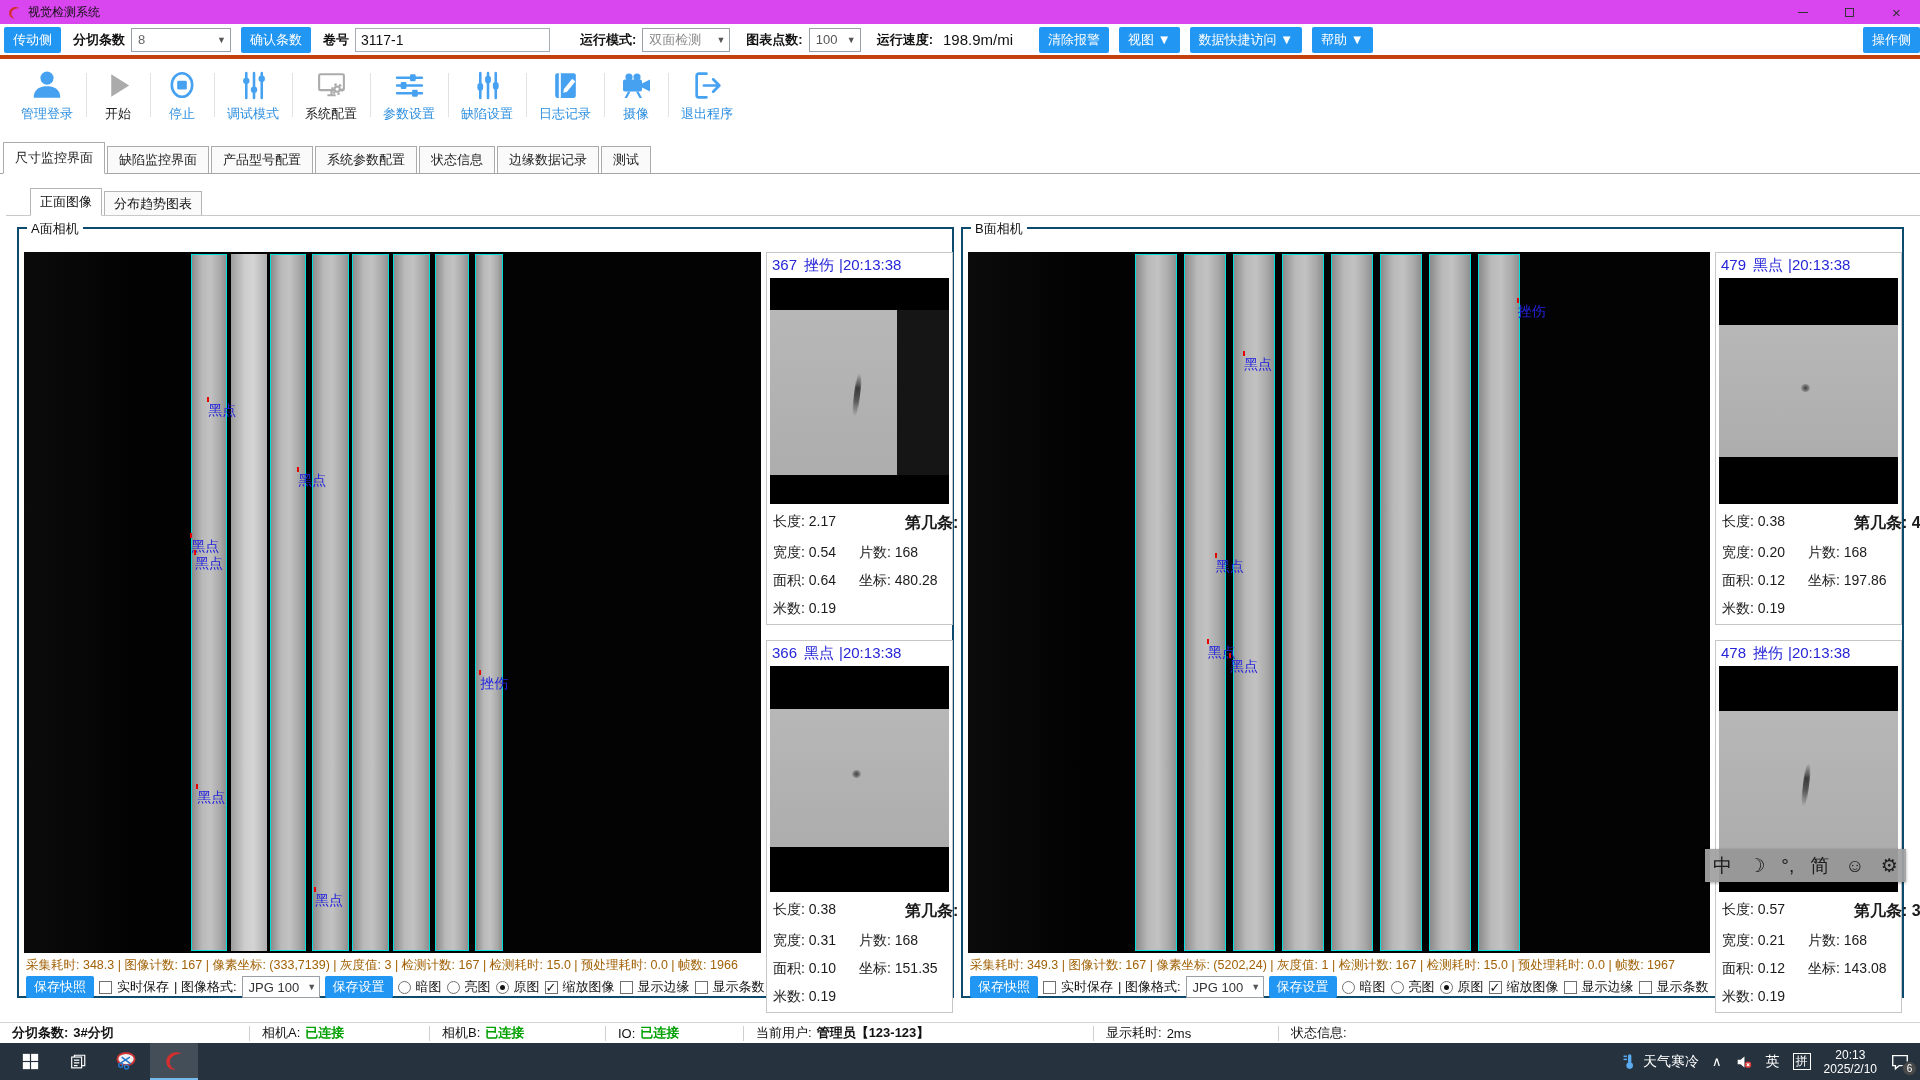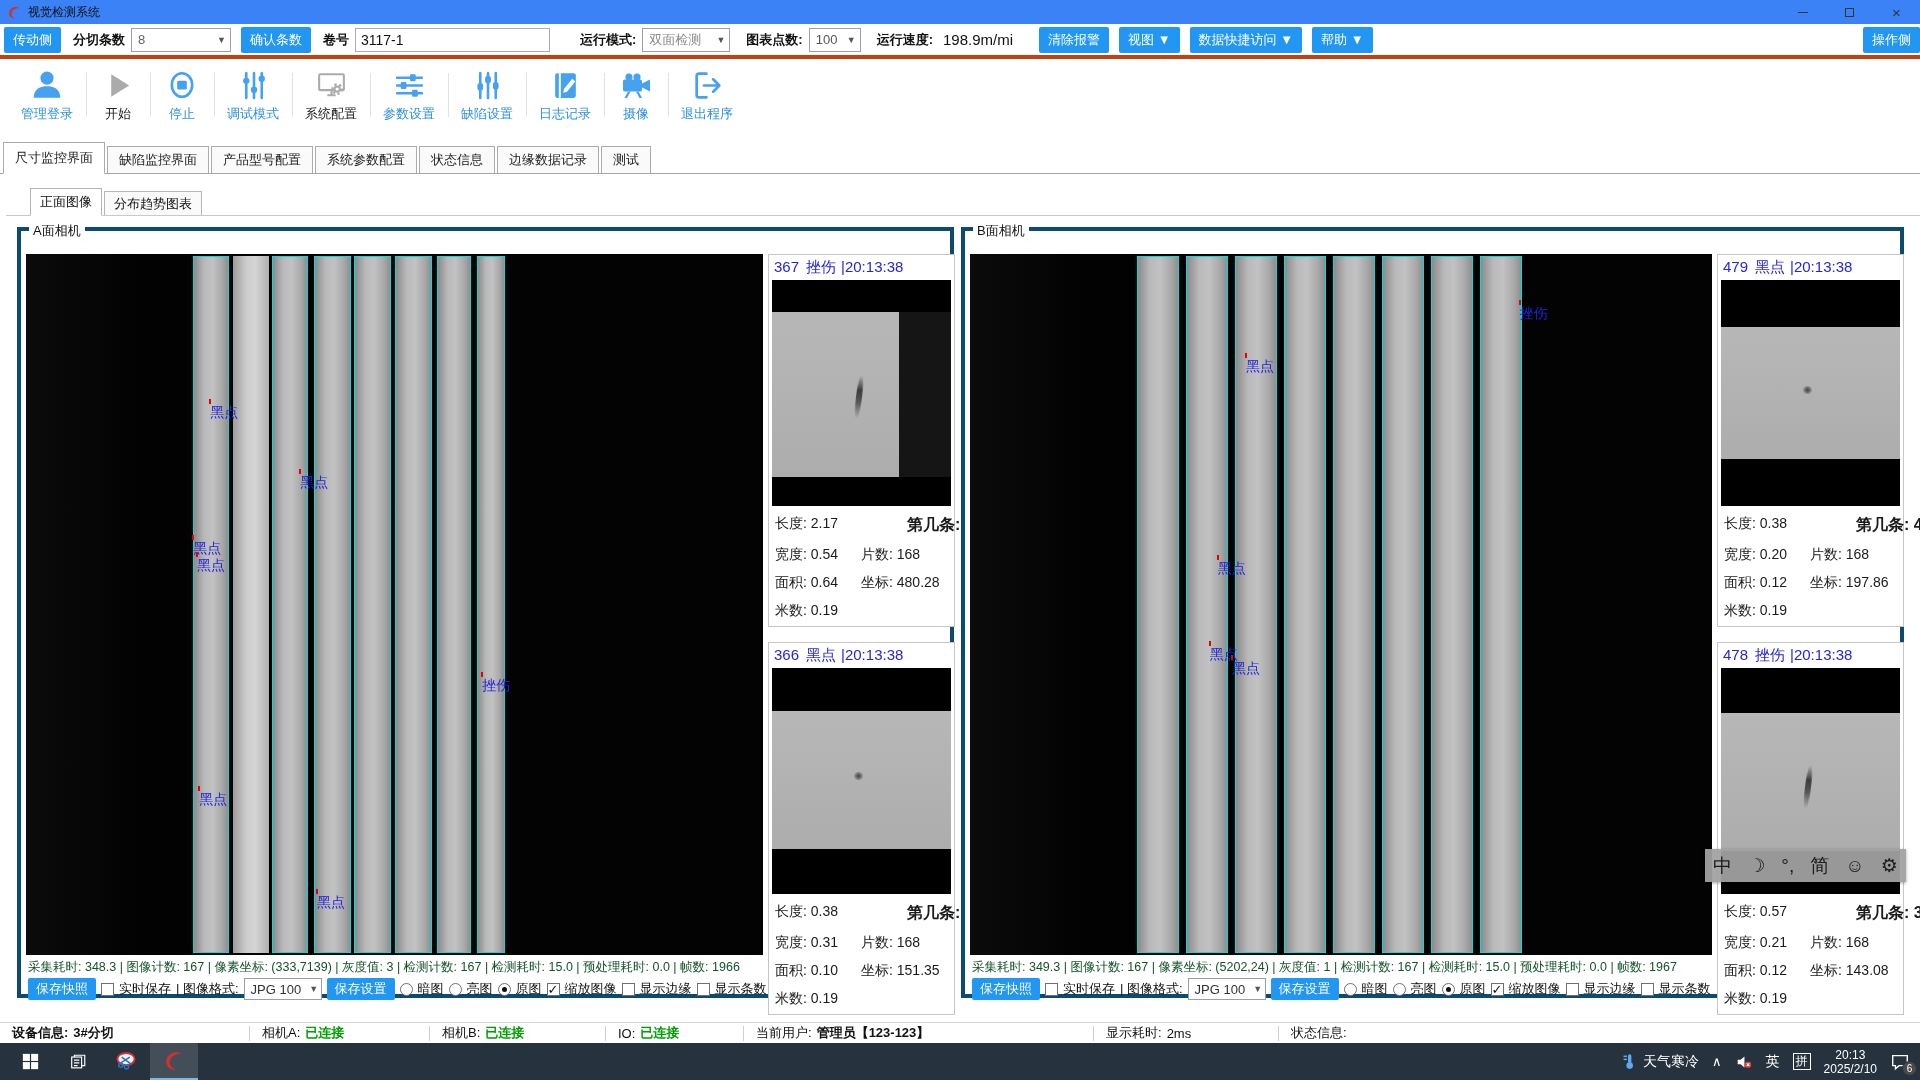--- a/index.html
+++ b/index.html
@@ -1,20 +1,20 @@
 <!DOCTYPE html>
 <html><head>
 <meta charset="utf-8">
 <style>
   * { box-sizing: border-box; margin: 0; padding: 0; }
   html,body { width:1920px; height:1080px; overflow:hidden; }
   body { font-family:"Liberation Sans","DejaVu Sans",sans-serif; background:#fff; position:relative; font-size:13px; color:#111; }
 
   
-  .titlebar { position:absolute; left:0; top:0; width:100%; height:24px; background:#3b82f6; display:flex; align-items:center; }
+  .titlebar { position:absolute; left:0; top:0; width:100%; height:24px; background:#d946ef; display:flex; align-items:center; }
   .app-logo { margin-left:7px; display:flex; align-items:center; }
   .app-title { font-size:12px; margin-left:6px; color:#111; }
   .win-controls { margin-left:auto; display:flex; height:100%; }
   .win-btn { width:47px; height:100%; display:flex; align-items:center; justify-content:center; color:#333; }
   .glyph-min { width:10px; height:0; border-top:1px solid #333; display:block; }
   .glyph-max { width:9px; height:9px; border:1px solid #333; display:block; }
   .glyph-close { font-size:15px; line-height:1; }
 
   
   .toolbar { position:absolute; top:24px; left:0; width:100%; height:35px; background:#fff; border-bottom:4px solid #c2410c; display:flex; align-items:center; }
@@ -38,21 +38,21 @@
 
   
   .tabstrip { position:absolute; top:140px; left:0; width:100%; height:34px; display:flex; align-items:flex-end; padding-left:3px; border-bottom:1px solid #a5a5a5; background:#fff; }
   .tab { font-size:13px; padding:0 11px; border:1px solid #ababab; border-bottom:none; background:#fafafa; margin-right:2px; height:27px; display:flex; align-items:center; color:#222; }
   .tab.active { background:#fff; height:32px; margin-bottom:-1px; border-bottom:1px solid #fff; z-index:2; }
   .subtabstrip { position:absolute; top:186px; left:6px; right:0; height:30px; display:flex; align-items:flex-end; border-bottom:1px solid #c9c9c9; background:#fff;padding-left:24px; }
   .subtab { font-size:13px; padding:0 9px; border:1px solid #b5b5b5; border-bottom:none; background:#fafafa; margin-right:2px; height:24px; display:flex; align-items:center; }
   .subtab.active { background:#fff; height:28px; margin-bottom:-1px; border-bottom:1px solid #fff; z-index:2; }
 
   
-  .groupbox { position:absolute; top:227px; height:771px; border:4px solid #0c4a6e; background:#fff; }
+  .groupbox { position:absolute; top:227px; height:771px; border:2px solid #0c4a6e; background:#fff; }
   #groupA { left:17px; width:937px; }
   #groupB { left:961px; width:943px; }
   .group-label { position:absolute; top:-9px; left:8px; background:#fff; padding:0 4px; font-size:13px; color:#111; }
 
   
   .cam-image { position:absolute; left:5px; top:23px; width:737px; height:701px; background:#030303; overflow:hidden; }
   #groupB .cam-image { width:742px; }
   .cam-image::before { content:""; position:absolute; left:0; top:0; bottom:0; width:22%; background:linear-gradient(90deg,#0b0b0b,#020202 70%); }
   .strip { position:absolute; top:0.3%; height:99.4%; background:linear-gradient(90deg,#8b8b8b,#b9b9b9 30%,#c2c2c2 55%,#a9a9a9 82%,#8f8f8f); }
   .strip.outlined { border:1px solid #00dede; }
@@ -72,21 +72,21 @@
   .thumb .gray { position:absolute; left:0; background:linear-gradient(180deg,#b7b7b7,#adadad); }
   .thumb .dark-right { position:absolute; right:0; background:#151515; }
   .thumb .mark { position:absolute; }
   .thumb .mark.dot { width:9px; height:8px; border-radius:50%; background:radial-gradient(circle,#3f3f3f,#909090 65%,rgba(0,0,0,0)); }
   .thumb .mark.streak { width:6px; height:44px; border-radius:50%; background:linear-gradient(180deg,rgba(0,0,0,0),#3a3a3a 35%,#565656 62%,rgba(0,0,0,0)); transform:rotate(7deg); filter:blur(0.7px); }
   .dinfo { display:grid; grid-template-columns:86px 1fr; row-gap:10px; padding:9px 3px 0; font-size:14px; color:#1b1b1b; }
   .dinfo .cell { white-space:nowrap; }
   .dinfo .big { font-size:16px; font-weight:bold;margin-left:46px; }
 
   
-  .cam-stats { position:absolute; left:7px; top:728px; font-size:12.5px; color:#14532d; white-space:nowrap; }
+  .cam-stats { position:absolute; left:7px; top:728px; font-size:12.5px; color:#a16207; white-space:nowrap; }
   .cam-controls { position:absolute; left:7px; top:745px; height:26px; display:flex; align-items:center; gap:5px; font-size:13px; white-space:nowrap; }
   .btn.small { height:22px; padding:0 8px; }
   .check { width:13px; height:13px; border:1px solid #707070; background:#fff; display:inline-block; position:relative; flex:none; }
   .check.sel::after { content:"✓"; position:absolute; left:0; top:-2px; font-size:13px; color:#111; }
   .radio { width:13px; height:13px; border:1px solid #707070; border-radius:50%; background:#fff; display:inline-block; position:relative; flex:none; }
   .radio.sel::after { content:""; position:absolute; left:3px; top:3px; width:5px; height:5px; border-radius:50%; background:#111; }
   .combo.small { height:22px; }
   .clabel { color:#111; }
 
   
@@ -458,21 +458,21 @@
       <span class="clabel">缩放图像</span>
     <span class="check"></span>
       <span class="clabel">显示边缘</span>
     <span class="check"></span>
       <span class="clabel">显示条数</span>
   </div>
 </div>
 
 <div class="statusbar">
   <span class="sb-seg" style="min-width:250px">
-      <span class="b">设备信息:</span>
+      <span class="b">分切条数:</span>
       <span class="b">3#分切</span>
     </span>
   <span class="sb-seg" style="min-width:180px">
       <span>相机A:</span>
       <span class="green">已连接</span>
     </span>
   <span class="sb-seg" style="min-width:176px">
       <span>相机B:</span>
       <span class="green">已连接</span>
     </span>

